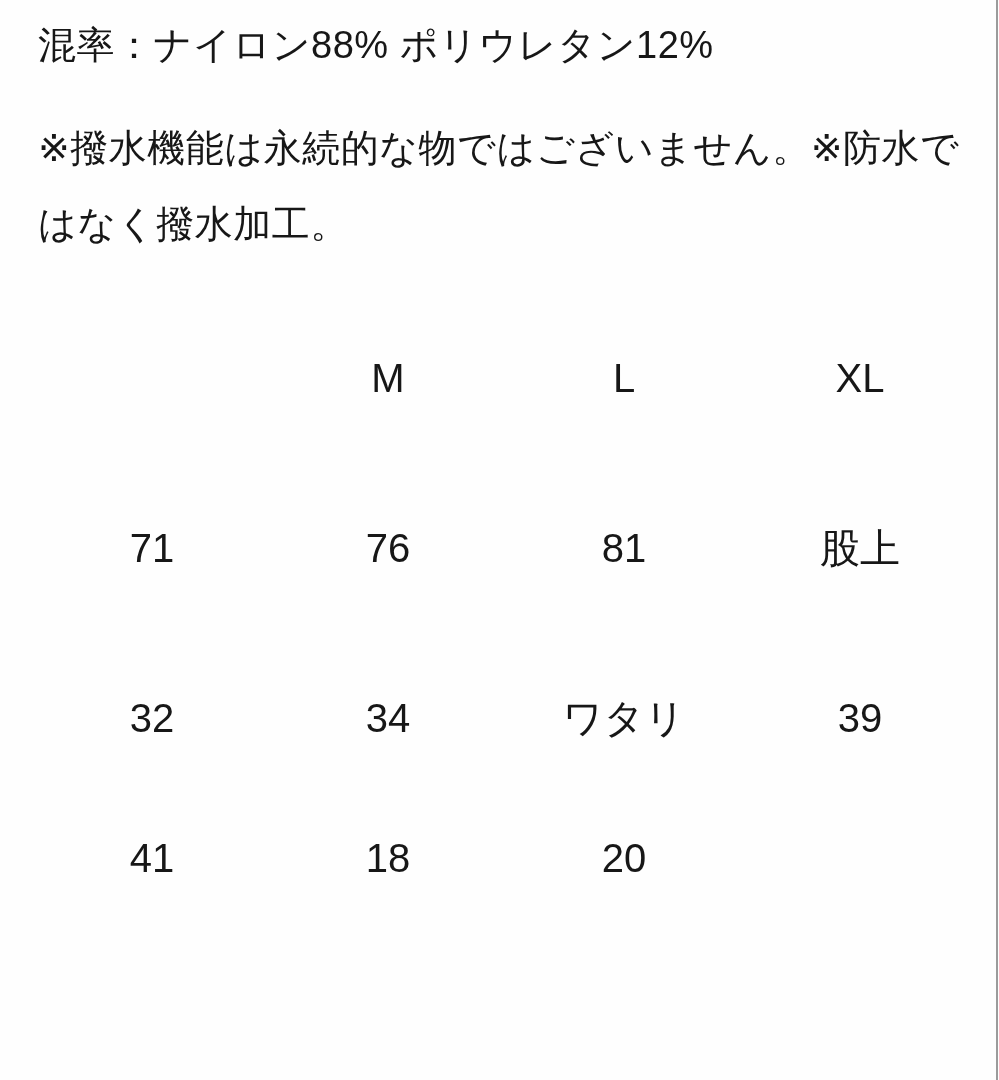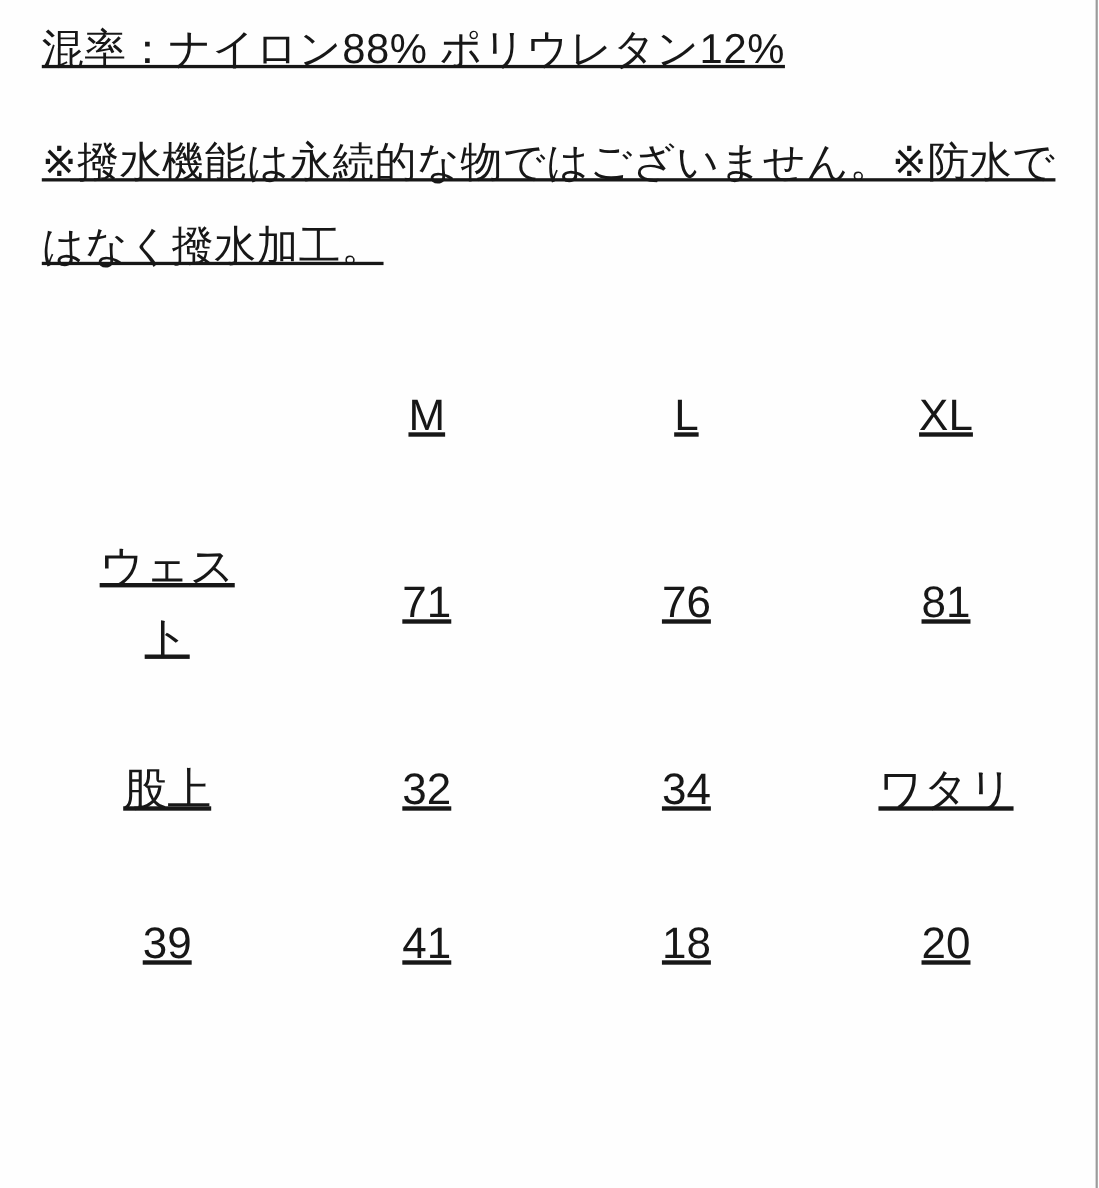--- a/index.html
+++ b/index.html
@@ -8,21 +8,20 @@
     background: #ffffff;
   }
   .screen {
     position: relative;
     width: 999px;
     height: 1080px;
     background: #fefefe;
     overflow: hidden;
     font-family: "Liberation Sans", "DejaVu Sans", sans-serif;
     color: #171717;
-    text-decoration: underline;
   }
   .edge-line {
     position: absolute;
     top: 0;
     bottom: 0;
     right: 1px;
     width: 2px;
     background: #9b9b9b;
   }
   .mixture {
@@ -77,23 +76,20 @@
     <span class="note-line">はなく撥水加工。</span>
   </p>
 
   <div class="size-table">
 
     <div class="cell corner"></div>
     <div class="cell header">M</div>
     <div class="cell header">L</div>
     <div class="cell header">XL</div>
 
-    <div class="cell label">
-      <span class="label-text">ウェスト</span>
-    </div>
     <div class="cell value">71</div>
     <div class="cell value">76</div>
     <div class="cell value">81</div>
 
     <div class="cell label">
       <span class="label-text">股上</span>
     </div>
     <div class="cell value">32</div>
     <div class="cell value">34</div>
 

